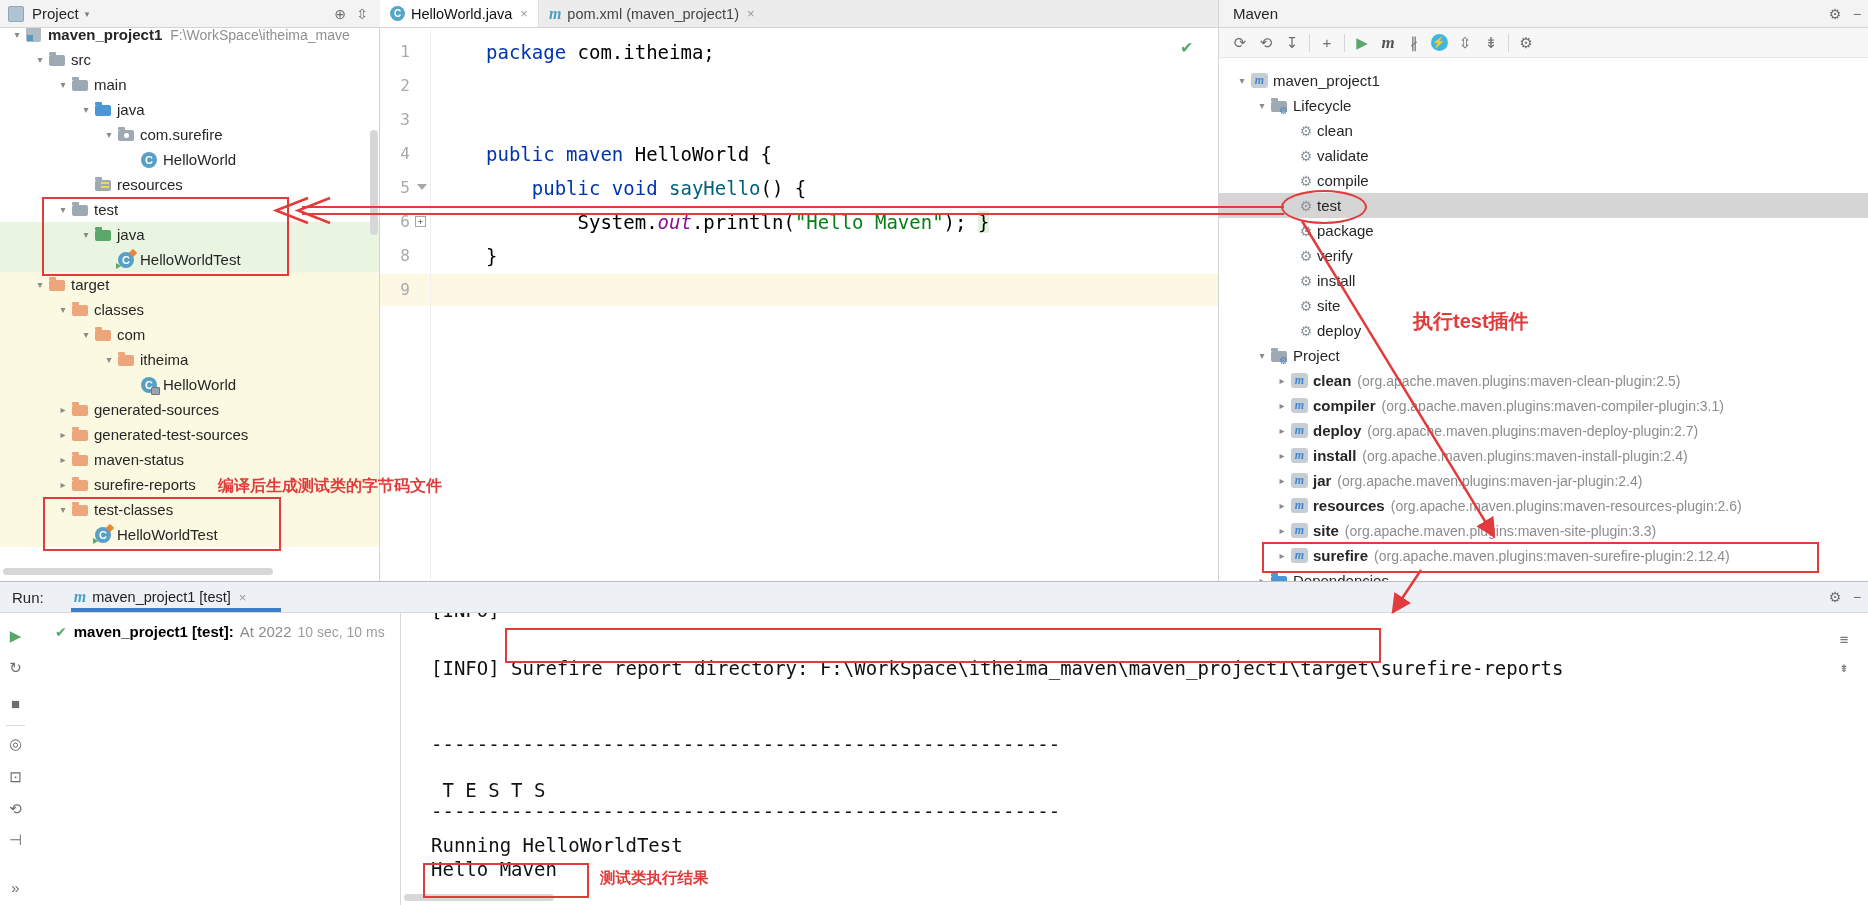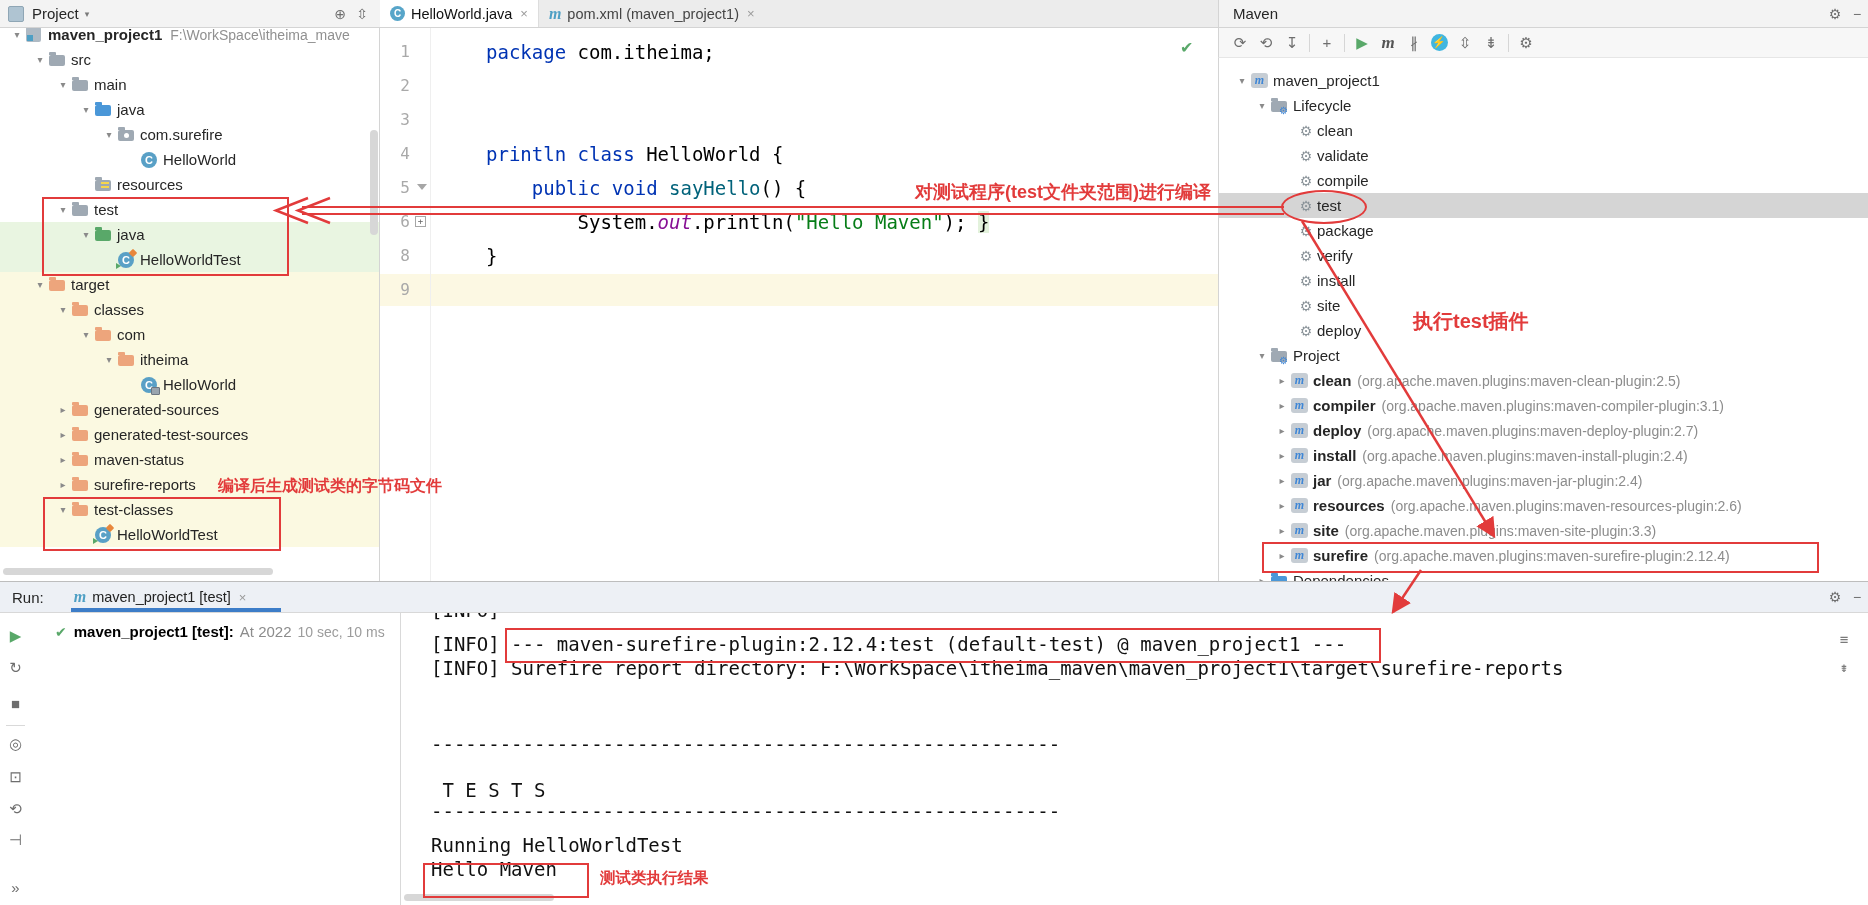--- a/index.html
+++ b/index.html
@@ -297,21 +297,21 @@
       <span class="lcode"><span class="kw">package</span><span> com.itheima;</span></span>
     </div>
     <div class="eline" style="top:42px">
         <span class="lnum">2</span>
       </div>
     <div class="eline" style="top:76px">
         <span class="lnum">3</span>
       </div>
     <div class="eline" style="top:110px">
       <span class="lnum">4</span>
-      <span class="lcode"><span class="kw">println class </span><span>HelloWorld {</span></span>
+      <span class="lcode"><span class="kw">public maven </span><span>HelloWorld {</span></span>
     </div>
     <div class="eline" style="top:144px">
       <span class="lnum">5</span>
       <span class="lcode"><span class="kw">    public void </span><span class="mth">sayHello</span><span>() {</span></span>
     </div>
     <div class="eline" style="top:178px">
       <span class="lnum">6</span>
       <span class="lcode"><span>        System.</span><span class="fld">out</span><span>.println(</span><span class="str">"Hello Maven"</span><span>); </span><span class="foldseg">}</span></span>
     </div>
     <div class="eline" style="top:212px">
@@ -505,21 +505,20 @@
     <div class="runrow">
       <span class="rcheck">✔</span>
       <span class="bold">maven_project1 [test]:</span>
       <span class="rtime">At 2022</span>
       <span class="rdur">10 sec, 10 ms</span>
     </div>
   </div>
 
   <div id="console">
     <div class="cline" style="top:-16px">[INFO]</div>
-    <div class="cline" style="top:18px"><span>[INFO] </span><span>--- maven-surefire-plugin:2.12.4:test (default-test) @ maven_project1 ---</span></div>
     <div class="cline" style="top:42px">[INFO] Surefire report directory: F:\WorkSpace\itheima_maven\maven_project1\target\surefire-reports</div>
     <div class="cline" style="top:118px">-------------------------------------------------------</div>
     <div class="cline" style="top:164px"> T E S T S</div>
     <div class="cline" style="top:185px">-------------------------------------------------------</div>
     <div class="cline" style="top:219px">Running HelloWorldTest</div>
     <div class="cline" style="top:243px">Hello Maven</div>
     <span class="conico" style="right:12px;top:12px">≡</span>
     <span class="conico" style="right:12px;top:40px">⇟</span>
   </div>
   <div class="thumb" style="left:404px;top:894px;width:150px;height:7px"></div>
@@ -538,18 +537,17 @@
     <line x1="1421" y1="570" x2="1393" y2="612" stroke="#E23B3B" stroke-width="2.5" marker-end="url(#arrh)"></line>
   </svg>
 
   <div class="rbox" style="left:42px;top:197px;width:243px;height:75px"></div>
   <div class="rbox" style="left:43px;top:497px;width:234px;height:50px"></div>
   <div class="rbox" style="left:1262px;top:542px;width:553px;height:27px"></div>
   <div class="rbox" style="left:505px;top:628px;width:872px;height:31px"></div>
   <div class="rbox" style="left:423px;top:863px;width:162px;height:31px"></div>
   <div class="rellipse" style="left:1281px;top:190px;width:82px;height:30px"></div>
 
-  <div class="rnote" style="left:915px;top:180px;font-size:18px">对测试程序(test文件夹范围)进行编译</div>
   <div class="rnote" style="left:1413px;top:308px;font-size:20px">执行test插件</div>
   <div class="rnote" style="left:218px;top:476px;font-size:16px">编译后生成测试类的字节码文件</div>
   <div class="rnote" style="left:600px;top:868px;font-size:15.5px">测试类执行结果</div>
 
 </div>
 
 </body></html>

